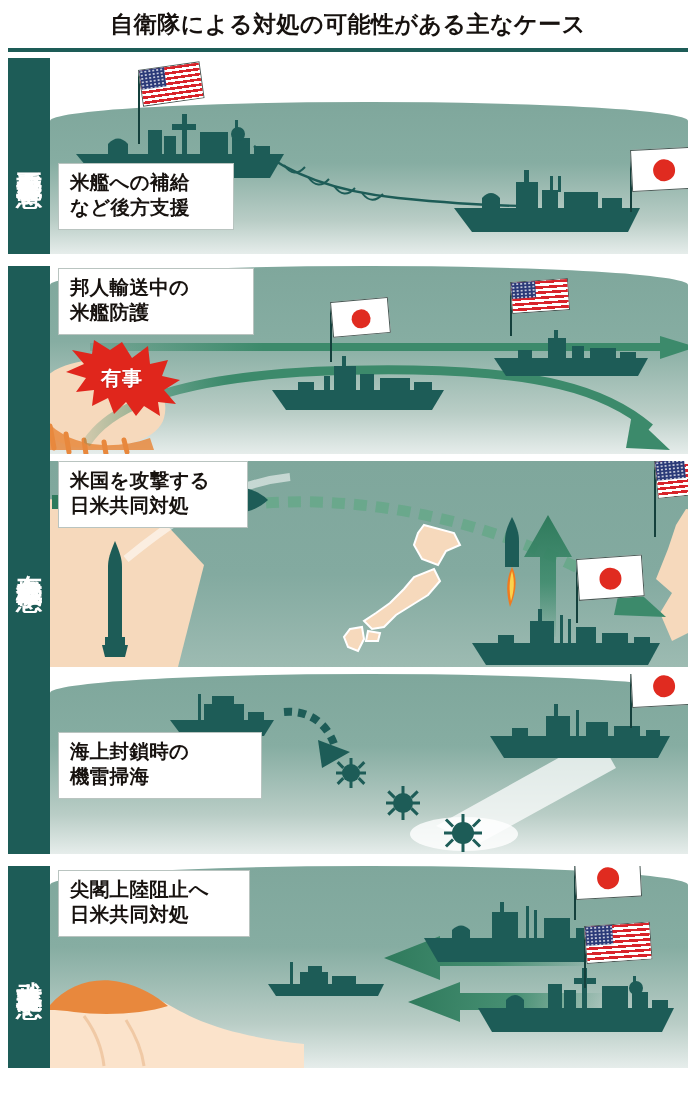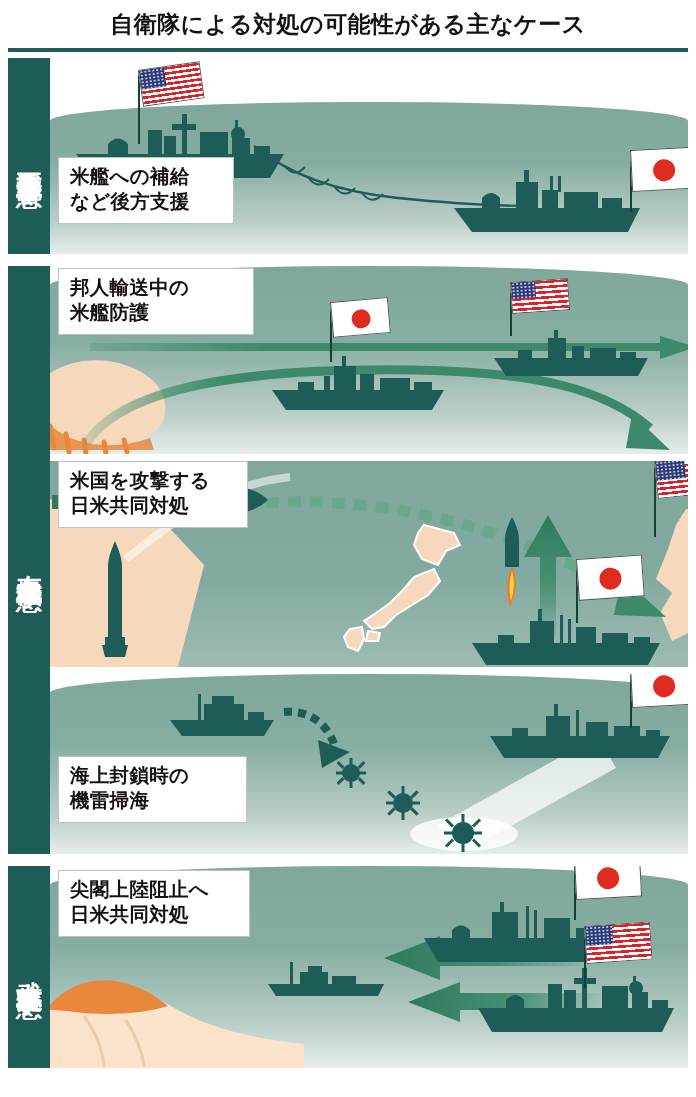--- a/index.html
+++ b/index.html
@@ -238,41 +238,47 @@
         </svg>
       </div>
 
       <div class="flag" style="left:578px; top:92px; width:76px; height:62px;">
         <div class="pole" style="height:62px;"></div>
         <div class="cloth" style="width:66px; height:42px; transform:rotate(-3deg); transform-origin:left top;">
           <div class="jp-disc" style="left:21px; top:10px; width:22px; height:22px;"></div>
         </div>
       </div>
 
-      <div class="caption" style="left:8px; top:99px; width:176px;">米艦への補給
+      <div class="caption" style="left:8px; top:105px; width:176px;">米艦への補給
 など後方支援</div>
     </div>
   </div>
 </div>
 
 <div class="section" style="height:588px; margin-top:12px;">
   <div class="sidebar">
     <div class="sidebar-label">存立危機事態</div>
   </div>
   <div class="panels">
 
     <div class="panel" style="height:188px;">
       <div class="sea curve-top" style="height:188px;"></div>
 
       <div class="land" style="left:-10px; top:88px; width:138px; height:100px;">
         <svg width="138" height="100" viewBox="0 0 138 100">
           <path d="M0,28 C18,8 56,0 88,12 C116,22 130,42 124,64 C118,86 80,96 44,94 C16,92 0,78 0,58 Z" fill="#f6d9bc"></path>
           <path d="M4,64 C26,92 70,98 110,84 L114,96 L0,96 Z" fill="#e8883d" opacity="0.85"></path>
           <path d="M10,72 l4,22 M26,80 l3,18 M44,86 l2,14 M64,88 l2,12 M84,86 l3,12" stroke="#e8883d" stroke-width="5" fill="none" stroke-linecap="round"></path>
         </svg>
+      </div>
+      <div class="burst" style="left:14px; top:74px; width:116px; height:76px;">
+        <svg width="116" height="76" viewBox="0 0 116 76" style="position:absolute;inset:0;">
+          <polygon fill="#e0261c" points="58,2 68,18 84,6 86,24 104,20 98,36 116,40 100,50 112,64 94,62 96,76 80,66 72,76 62,62 50,74 44,58 28,66 30,50 12,52 22,38 2,32 20,24 8,10 28,14 30,0 46,10"></polygon>
+        </svg>
+        <div class="burst-text">有事</div>
       </div>
 
       <svg class="arrow-svg" style="left:40px; top:68px;" width="608" height="28" viewBox="0 0 608 28">
         <defs>
           <linearGradient id="gSt" x1="0" y1="0" x2="1" y2="0">
             <stop offset="0" stop-color="#3c8a6b" stop-opacity="0.25"></stop>
             <stop offset="0.3" stop-color="#3c8a6b" stop-opacity="1"></stop>
             <stop offset="1" stop-color="#3c8a6b" stop-opacity="1"></stop>
           </linearGradient>
         </defs>
@@ -540,21 +546,21 @@
           </g>
         </svg>
       </div>
       <div class="flag" style="left:578px; top:-8px; width:78px; height:62px;">
         <div class="pole" style="height:62px;"></div>
         <div class="cloth" style="width:66px; height:42px; transform:rotate(-3deg); transform-origin:left top;">
           <div class="jp-disc" style="left:21px; top:10px; width:22px; height:22px;"></div>
         </div>
       </div>
 
-      <div class="caption" style="left:8px; top:82px; width:189px;">海上封鎖時の
+      <div class="caption" style="left:8px; top:58px; width:204px;">海上封鎖時の
 機雷掃海</div>
     </div>
   </div>
 </div>
 
 <div class="section" style="height:202px; margin-top:12px;">
   <div class="sidebar">
     <div class="sidebar-label">武力攻撃事態</div>
   </div>
   <div class="panels">

